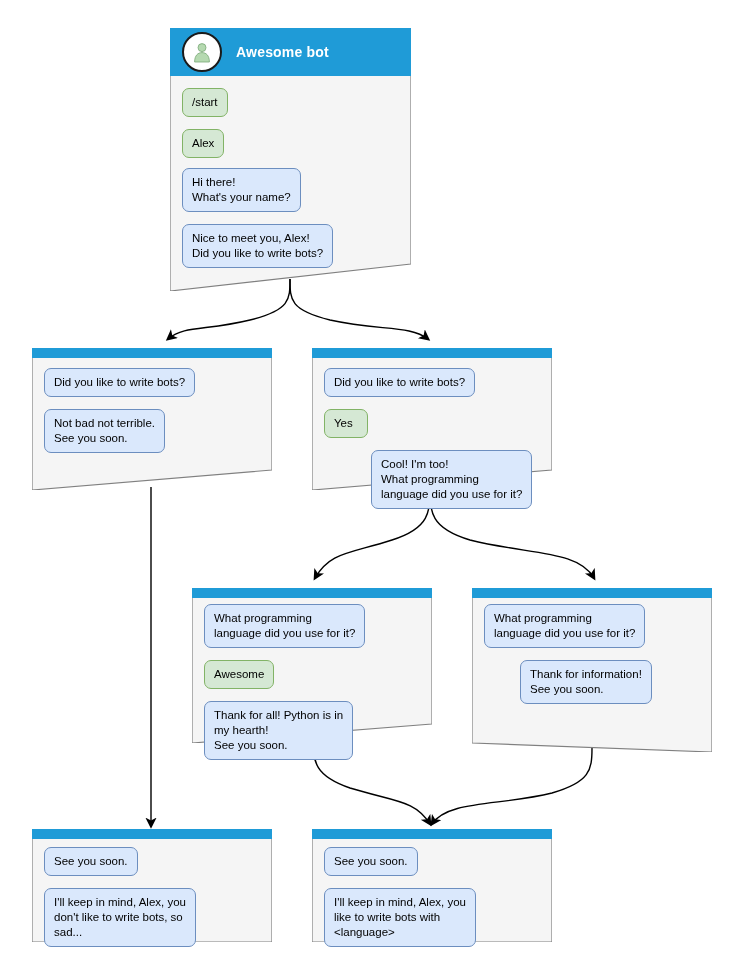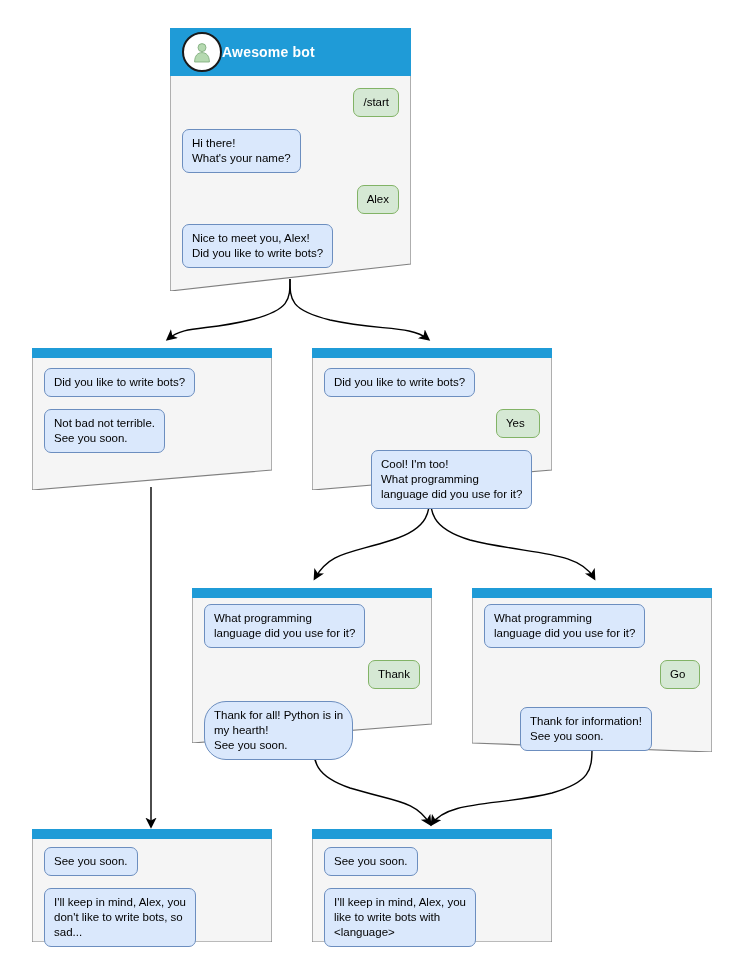--- a/index.html
+++ b/index.html
@@ -66,20 +66,21 @@
     border: 2px solid #1a1a1a;
     display: flex;
     align-items: center;
     justify-content: center;
     flex: 0 0 auto;
   }
   .bot-title {
     color: #ffffff;
     font-size: 14px;
     font-weight: bold;
+    margin-left: 14px;
     letter-spacing: 0.2px;
   }
 
   
   .strip {
     height: 10px;
     background: #1f9bd7;
   }
 
   .msgs {
@@ -87,21 +88,21 @@
     padding: 10px 12px 12px 12px;
     box-sizing: border-box;
   }
 
   .row {
     display: flex;
     margin-bottom: 12px;
   }
   .row:last-child { margin-bottom: 0; }
   .row.left  { justify-content: flex-start; }
-  .row.right { justify-content: flex-end; }
+  .row.right { }
 
   .bubble {
     font-size: 11.5px;
     line-height: 15px;
     color: #000000;
     border-radius: 7px;
     padding: 6px 9px;
     box-sizing: border-box;
     white-space: pre-line;
     max-width: 165px;
@@ -154,26 +155,26 @@
             <circle cx="11" cy="6.6" r="4" fill="#b5d9b0" stroke="#7aa877" stroke-width="0.8"></circle>
             <path d="M3.6,21 C3.6,14.4 7,11.6 11,11.6 C15,11.6 18.4,14.4 18.4,21 Z" fill="#b5d9b0" stroke="#7aa877" stroke-width="0.8"></path>
           </svg>
         </div>
         <div class="bot-title">Awesome bot</div>
       </div>
       <div class="msgs" style="padding-top:12px;">
         <div class="row right">
           <div class="bubble user">/start</div>
         </div>
+        <div class="row right" style="margin-bottom:10px;">
+          <div class="bubble user">Alex</div>
+        </div>
         <div class="row left">
           <div class="bubble bot">Hi there!
 What's your name?</div>
-        </div>
-        <div class="row right" style="margin-bottom:10px;">
-          <div class="bubble user">Alex</div>
         </div>
         <div class="row left">
           <div class="bubble bot" style="max-width:175px;">Nice to meet you, Alex!
 Did you like to write bots?</div>
         </div>
       </div>
     </div>
   </div>
 
   <div class="node" style="left:32px; top:348px; width:240px; height:142px;">
@@ -221,45 +222,42 @@
       <polygon points="0,0 240,0 240,136 0,155" fill="#f5f5f5" stroke="#808080" stroke-width="1.2"></polygon>
     </svg>
     <div class="node-inner">
       <div class="strip"></div>
       <div class="msgs" style="padding-top:6px;">
         <div class="row left">
           <div class="bubble bot" style="max-width:172px;">What programming
 language did you use for it?</div>
         </div>
         <div class="row right">
-          <div class="bubble user">Thank</div>
-        </div>
-        <div class="row left">
-          <div class="bubble bot" style="max-width:172px;border-radius:22px;">Thank for all! Python is in
+          <div class="bubble user">Awesome</div>
+        </div>
+        <div class="row left">
+          <div class="bubble bot" style="max-width:172px;">Thank for all! Python is in
 my hearth!
 See you soon.</div>
         </div>
       </div>
     </div>
   </div>
 
   <div class="node" style="left:472px; top:588px; width:240px; height:164px;">
     <svg class="node-shape" viewBox="0 0 240 164" preserveAspectRatio="none">
       <polygon points="0,0 240,0 240,164 0,155" fill="#f5f5f5" stroke="#808080" stroke-width="1.2"></polygon>
     </svg>
     <div class="node-inner">
       <div class="strip"></div>
       <div class="msgs" style="padding-top:6px;">
         <div class="row left">
           <div class="bubble bot" style="max-width:172px;">What programming
 language did you use for it?</div>
         </div>
-        <div class="row right" style="margin-bottom:18px;">
-          <div class="bubble user" style="min-width:40px;">Go</div>
-        </div>
         <div class="row left">
           <div class="bubble bot" style="max-width:172px;margin-left:36px;">Thank for information!
 See you soon.</div>
         </div>
       </div>
     </div>
   </div>
 
   <div class="node" style="left:32px; top:829px; width:240px; height:113px;">
     <svg class="node-shape" viewBox="0 0 240 113" preserveAspectRatio="none">

